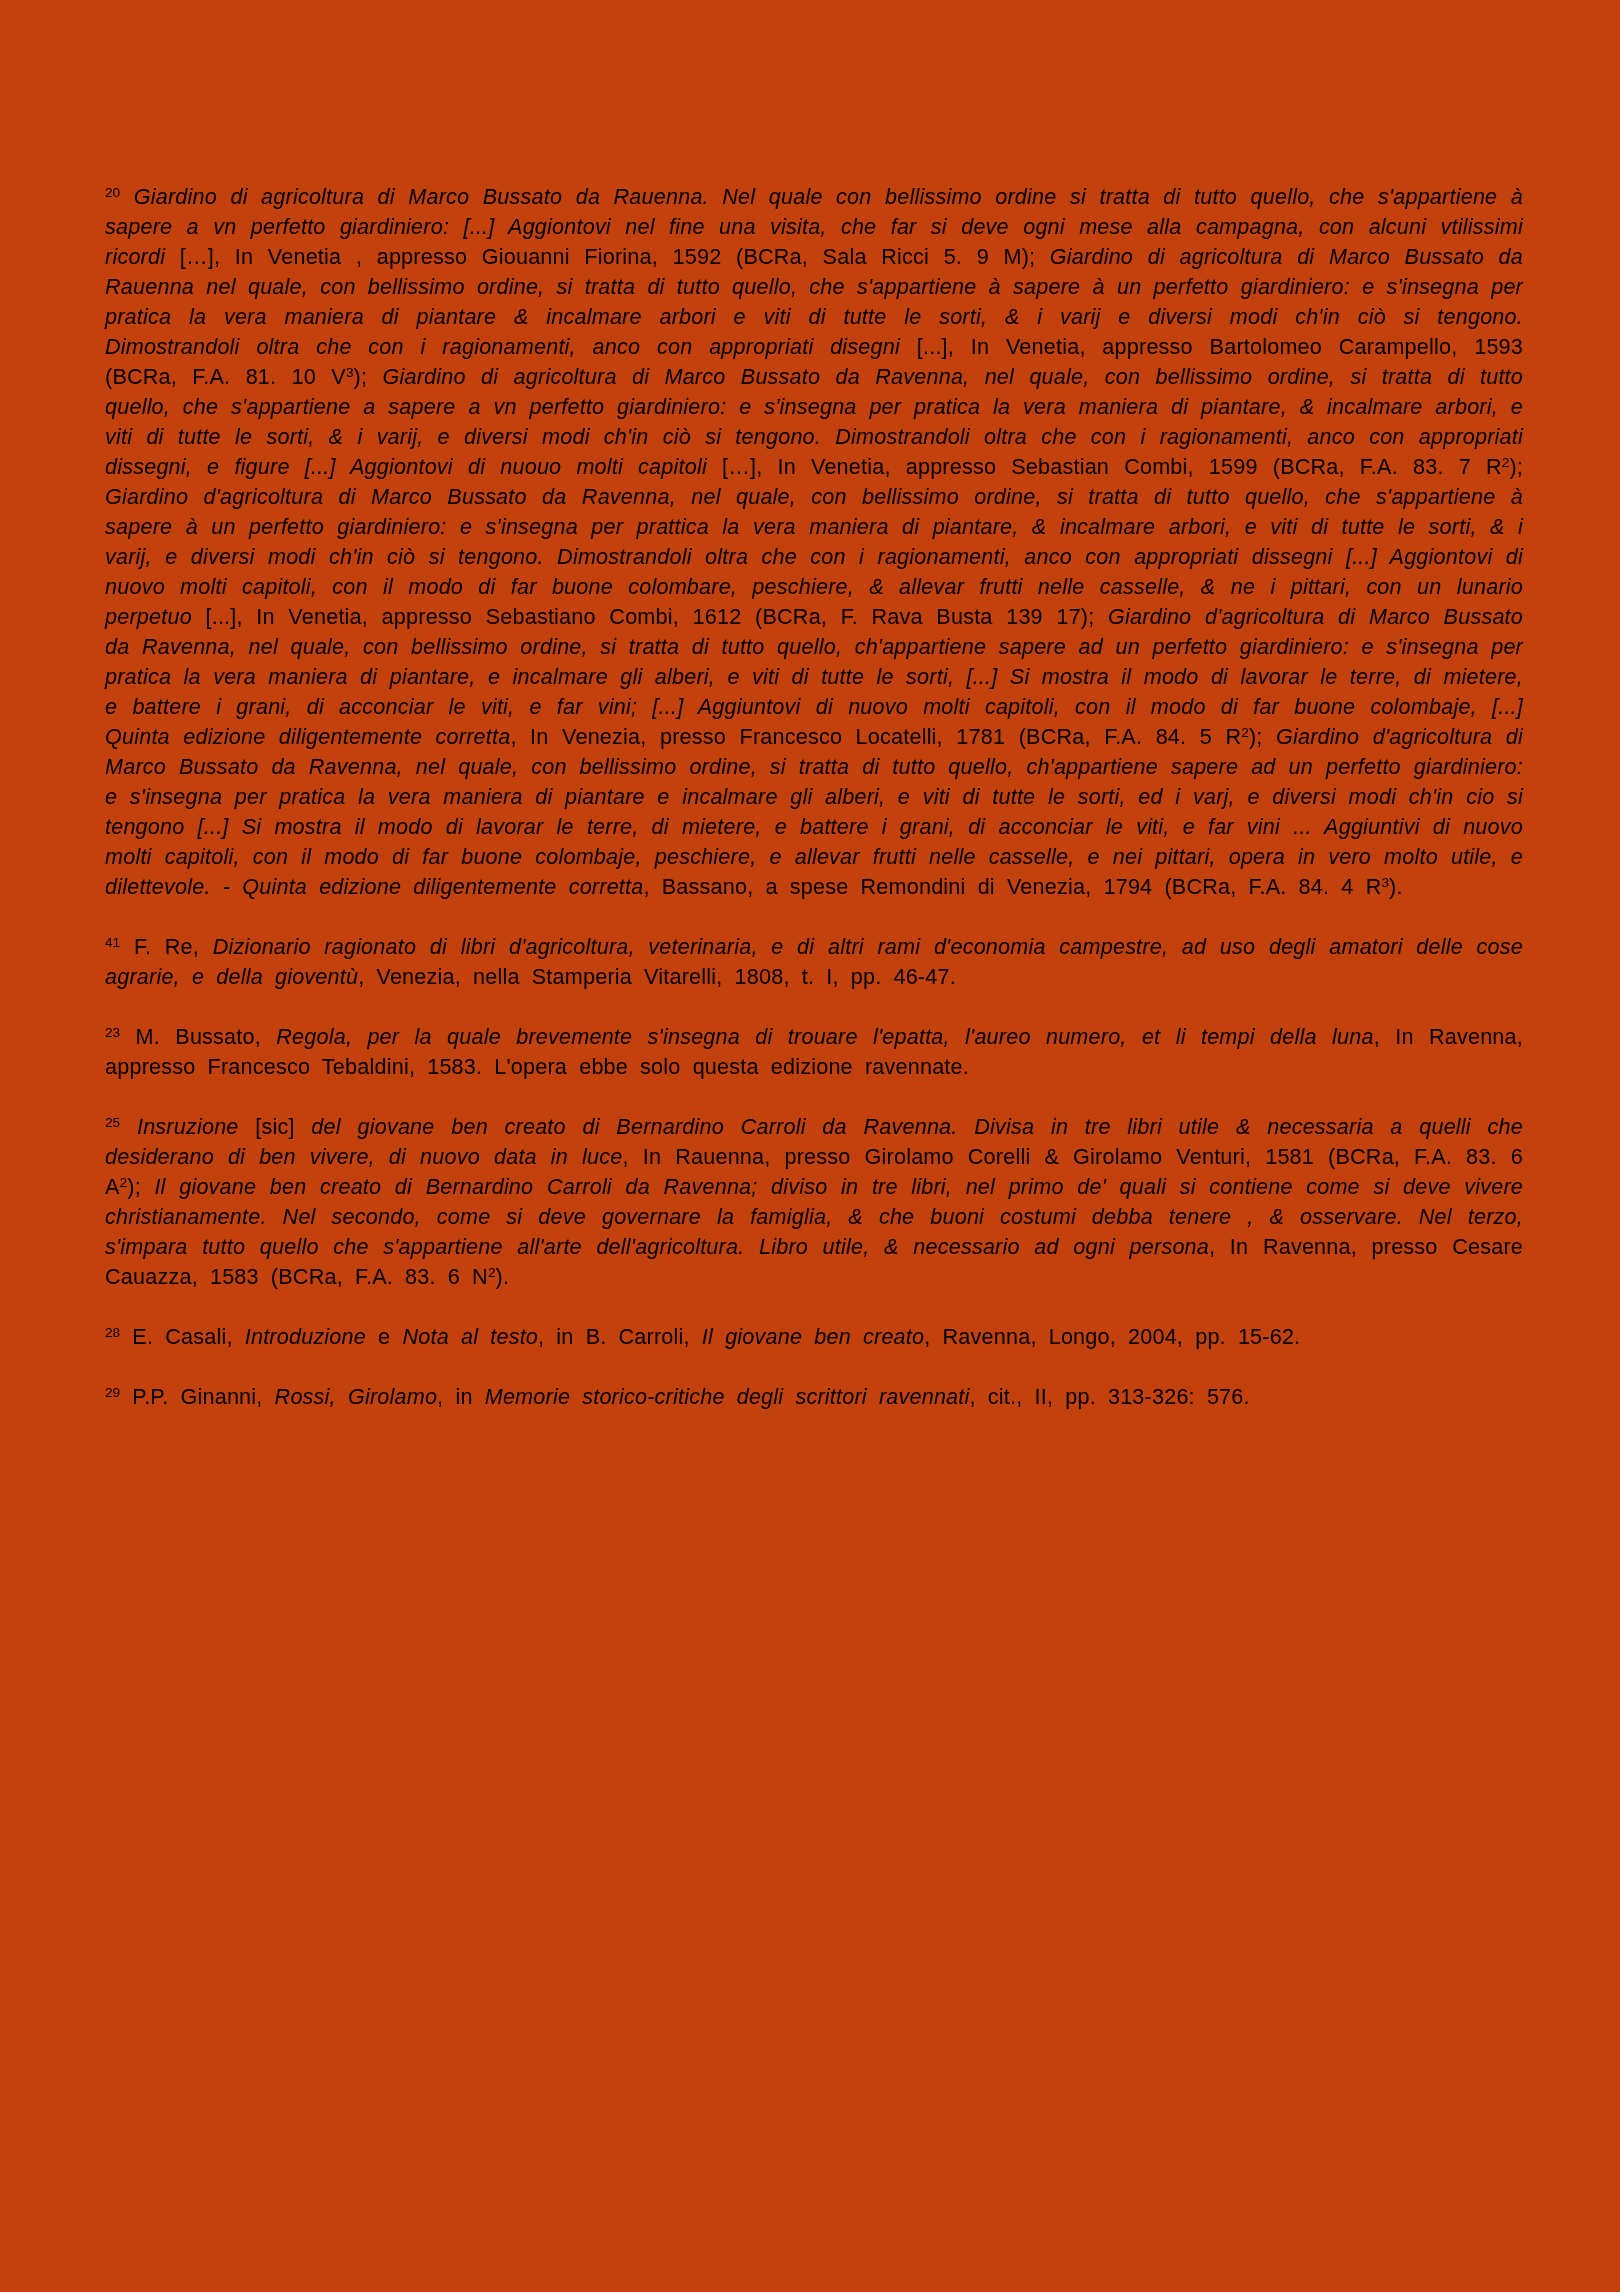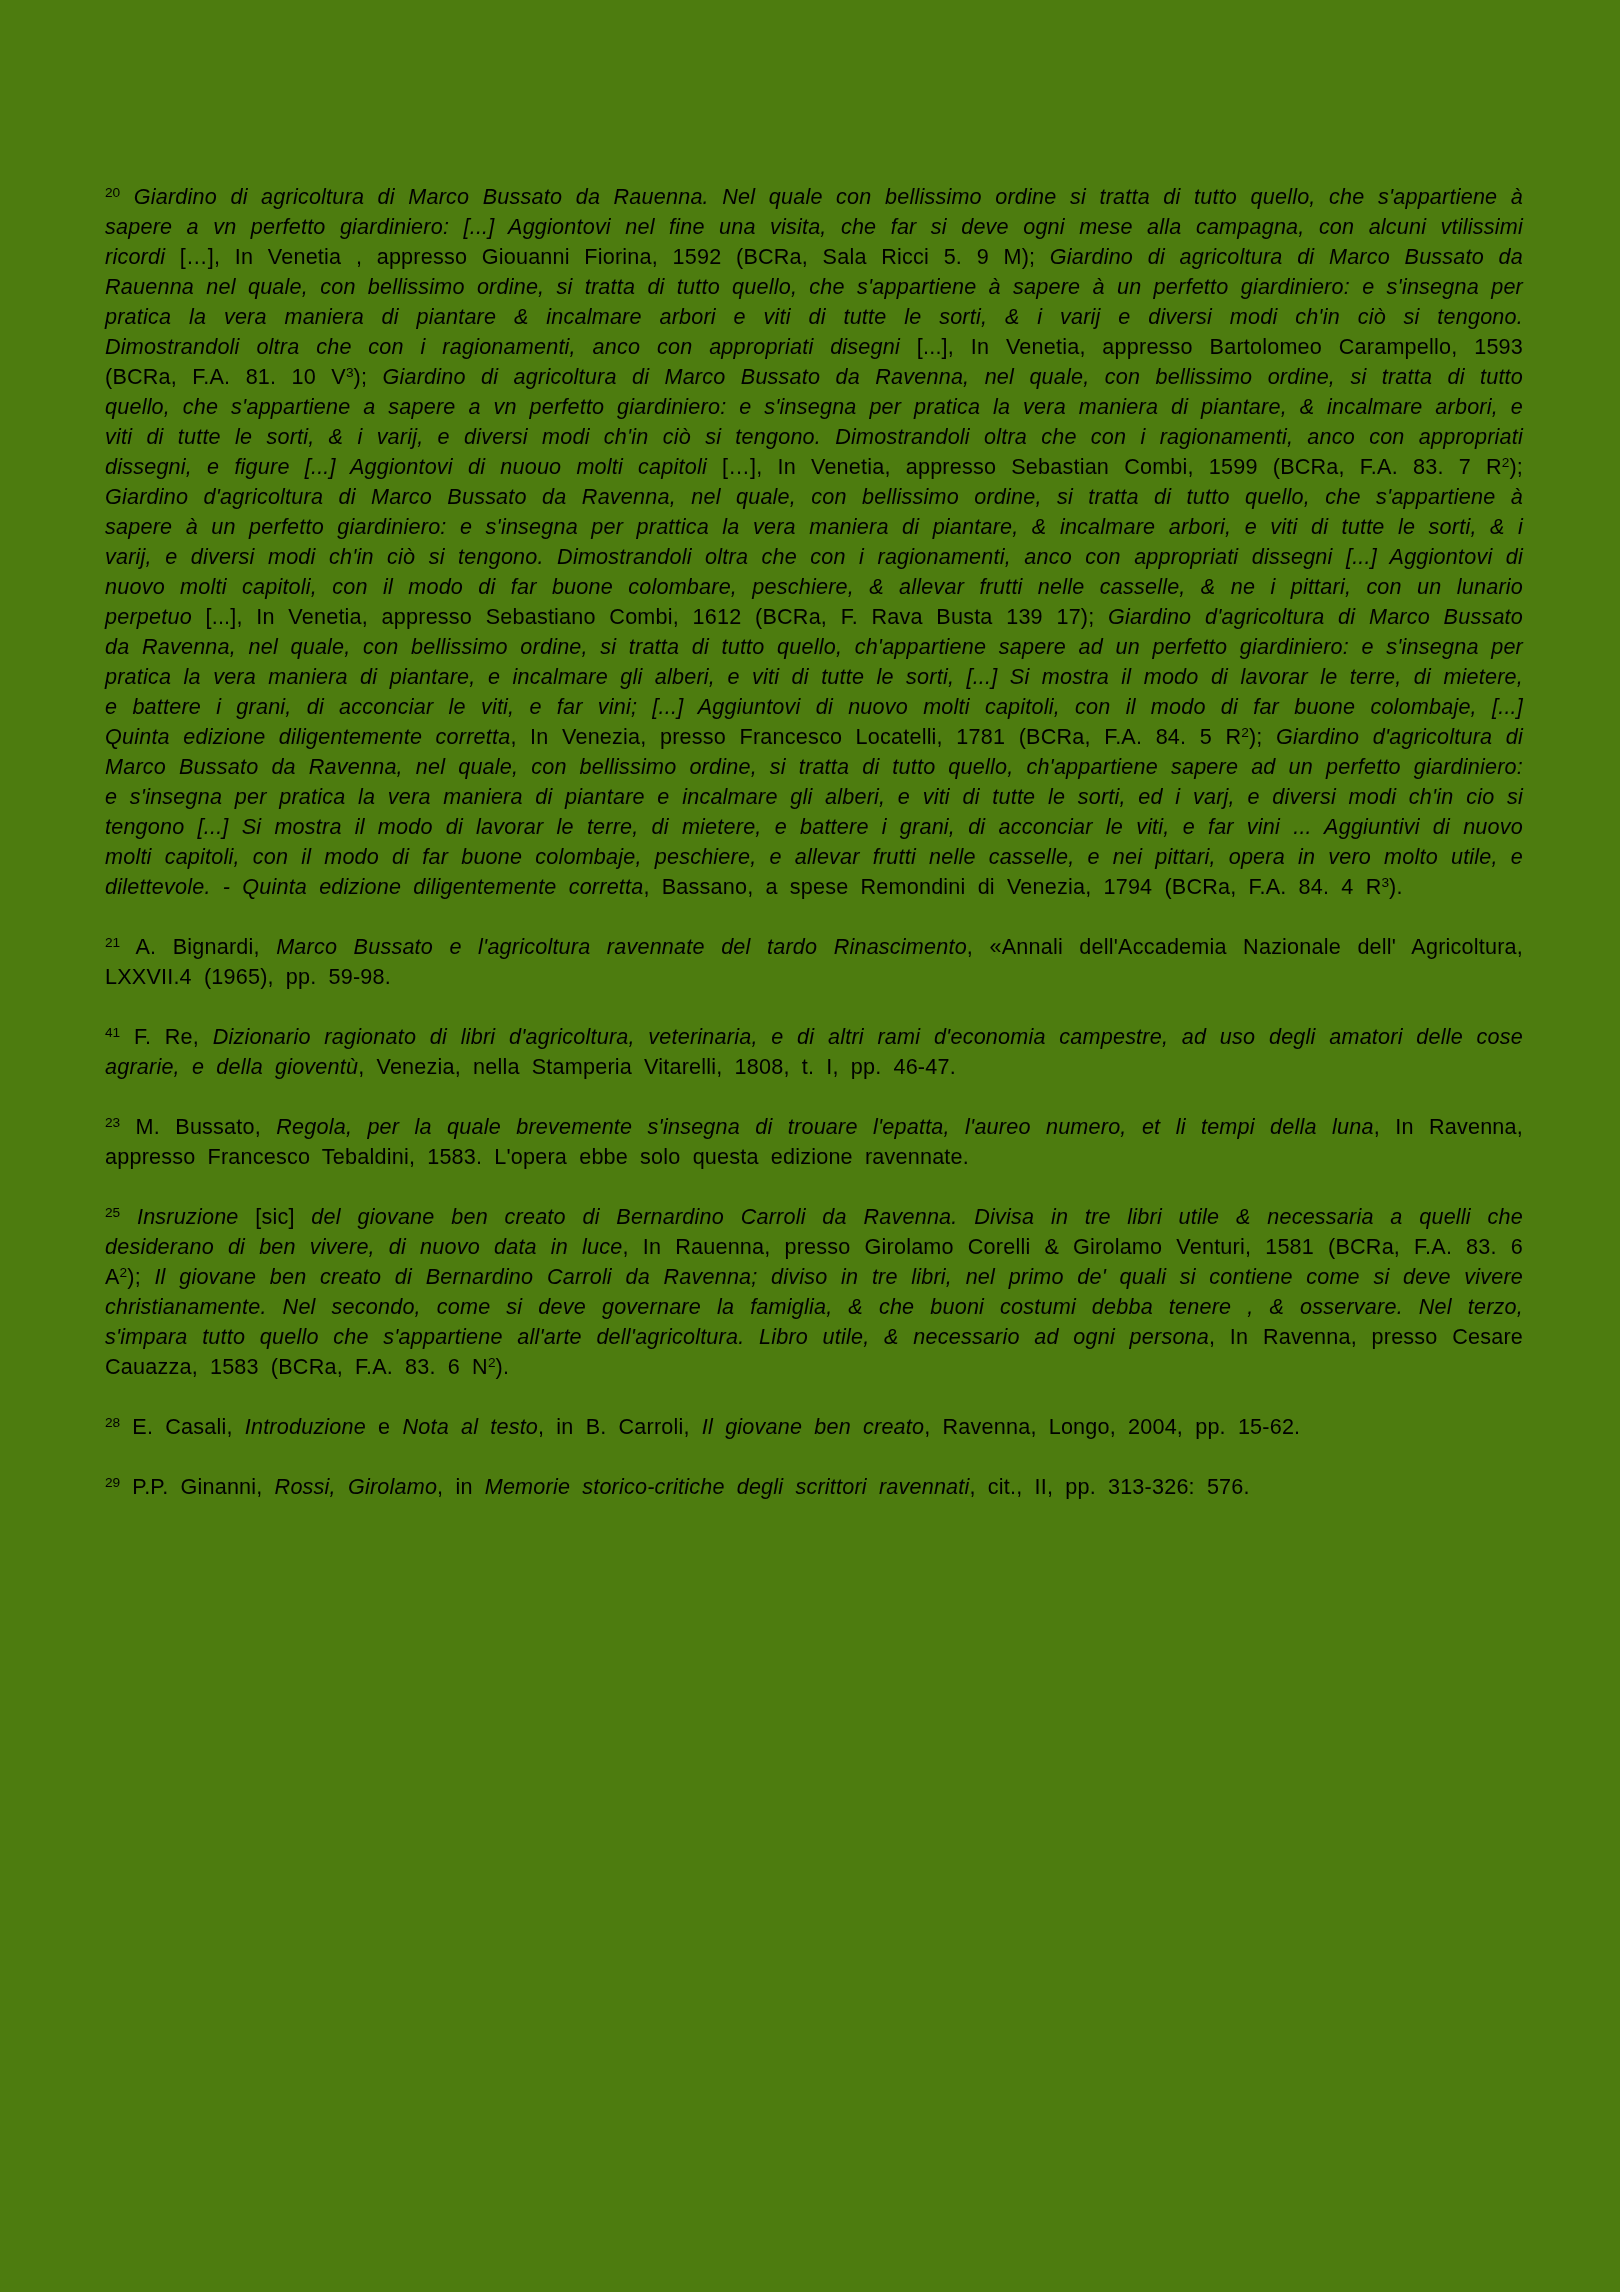--- a/index.html
+++ b/index.html
@@ -4,21 +4,21 @@
 <style>
   html, body {
     margin: 0;
     padding: 0;
     background: #ffffff;
   }
   .page {
     position: relative;
     width: 1620px;
     height: 2293px;
-    background: #4d7c0f;
+    background: #c2410c;
     color: #000000;
     font-family: "Liberation Sans", sans-serif;
     overflow: hidden;
   }
   .notes {
     position: absolute;
     left: 105px;
     top: 182px;
     width: 1418px;
   }
@@ -41,21 +41,20 @@
     vertical-align: baseline;
     letter-spacing: 0;
   }
 </style>
 </head>
 <body>
 
 <div class="page">
   <div class="notes" id="notes">
       <p class="note"><sup class="num">20</sup> <span class="i">Giardino di agricoltura di Marco Bussato da Rauenna. Nel quale con bellissimo ordine si tratta di tutto quello, che s'appartiene à sapere a vn perfetto giardiniero: [...] Aggiontovi nel fine una visita, che far si deve ogni mese alla campagna, con alcuni vtilissimi ricordi </span><span class="r">[…], In Venetia , appresso Giouanni Fiorina, 1592 (BCRa, Sala Ricci 5. 9 M); </span><span class="i">Giardino di agricoltura di Marco Bussato da Rauenna nel quale, con bellissimo ordine, si tratta di tutto quello, che s'appartiene à sapere à un perfetto giardiniero: e s'insegna per pratica la vera maniera di piantare &amp; incalmare arbori e viti di tutte le sorti, &amp; i varij e diversi modi ch'in ciò si tengono. Dimostrandoli oltra che con i ragionamenti, anco con appropriati disegni </span><span class="r">[...], In Venetia, appresso Bartolomeo Carampello, 1593 (BCRa, F.A. 81. 10 V</span><sup class="s">3</sup><span class="r">); </span><span class="i">Giardino di agricoltura di Marco Bussato da Ravenna, nel quale, con bellissimo ordine, si tratta di tutto quello, che s'appartiene a sapere a vn perfetto giardiniero: e s'insegna per pratica la vera maniera di piantare, &amp; incalmare arbori, e viti di tutte le sorti, &amp; i varij, e diversi modi ch'in ciò si tengono. Dimostrandoli oltra che con i ragionamenti, anco con appropriati dissegni, e figure [...] Aggiontovi di nuouo molti capitoli </span><span class="r">[…], In Venetia, appresso Sebastian Combi, 1599 (BCRa, F.A. 83. 7 R</span><sup class="s">2</sup><span class="r">); </span><span class="i">Giardino d'agricoltura di Marco Bussato da Ravenna, nel quale, con bellissimo ordine, si tratta di tutto quello, che s'appartiene à sapere à un perfetto giardiniero: e s'insegna per prattica la vera maniera di piantare, &amp; incalmare arbori, e viti di tutte le sorti, &amp; i varij, e diversi modi ch'in ciò si tengono. Dimostrandoli oltra che con i ragionamenti, anco con appropriati dissegni [...] Aggiontovi di nuovo molti capitoli, con il modo di far buone colombare, peschiere, &amp; allevar frutti nelle casselle, &amp; ne i pittari, con un lunario perpetuo </span><span class="r">[...], In Venetia, appresso Sebastiano Combi, 1612 (BCRa, F. Rava Busta 139 17); </span><span class="i">Giardino d'agricoltura di Marco Bussato da Ravenna, nel quale, con bellissimo ordine, si tratta di tutto quello, ch'appartiene sapere ad un perfetto giardiniero: e s'insegna per pratica la vera maniera di piantare, e incalmare gli alberi, e viti di tutte le sorti, [...] Si mostra il modo di lavorar le terre, di mietere, e battere i grani, di acconciar le viti, e far vini; [...] Aggiuntovi di nuovo molti capitoli, con il modo di far buone colombaje, [...] Quinta edizione diligentemente corretta</span><span class="r">, In Venezia, presso Francesco Locatelli, 1781 (BCRa, F.A. 84. 5 R</span><sup class="s">2</sup><span class="r">); </span><span class="i">Giardino d'agricoltura di Marco Bussato da Ravenna, nel quale, con bellissimo ordine, si tratta di tutto quello, ch'appartiene sapere ad un perfetto giardiniero: e s'insegna per pratica la vera maniera di piantare e incalmare gli alberi, e viti di tutte le sorti, ed i varj, e diversi modi ch'in cio si tengono [...] Si mostra il modo di lavorar le terre, di mietere, e battere i grani, di acconciar le viti, e far vini ... Aggiuntivi di nuovo molti capitoli, con il modo di far buone colombaje, peschiere, e allevar frutti nelle casselle, e nei pittari, opera in vero molto utile, e dilettevole. - Quinta edizione diligentemente corretta</span><span class="r">, Bassano, a spese Remondini di Venezia, 1794 (BCRa, F.A. 84. 4 R</span><sup class="s">3</sup><span class="r">).</span></p>
-      <p class="note"><sup class="num">21</sup> <span class="r">A. Bignardi, </span><span class="i">Marco Bussato e l'agricoltura ravennate del tardo Rinascimento</span><span class="r">, «Annali dell'Accademia Nazionale dell' Agricoltura, LXXVII.4 (1965), pp. 59-98.</span></p>
       <p class="note"><sup class="num">41</sup> <span class="r">F. Re, </span><span class="i">Dizionario ragionato di libri d'agricoltura, veterinaria, e di altri rami d'economia campestre, ad uso degli amatori delle cose agrarie, e della gioventù</span><span class="r">, Venezia, nella Stamperia Vitarelli, 1808, t. I, pp. 46-47.</span></p>
       <p class="note"><sup class="num">23</sup> <span class="r">M. Bussato, </span><span class="i">Regola, per la quale brevemente s'insegna di trouare l'epatta, l'aureo numero, et li tempi della luna</span><span class="r">, In Ravenna, appresso Francesco Tebaldini, 1583. L'opera ebbe solo questa edizione ravennate.</span></p>
       <p class="note"><sup class="num">25</sup> <span class="i">Insruzione </span><span class="r">[sic] </span><span class="i">del giovane ben creato di Bernardino Carroli da Ravenna. Divisa in tre libri utile &amp; necessaria a quelli che desiderano di ben vivere, di nuovo data in luce</span><span class="r">, In Rauenna, presso Girolamo Corelli &amp; Girolamo Venturi, 1581 (BCRa, F.A. 83. 6 A</span><sup class="s">2</sup><span class="r">); </span><span class="i">Il giovane ben creato di Bernardino Carroli da Ravenna; diviso in tre libri, nel primo de' quali si contiene come si deve vivere christianamente. Nel secondo, come si deve governare la famiglia, &amp; che buoni costumi debba tenere , &amp; osservare. Nel terzo, s'impara tutto quello che s'appartiene all'arte dell'agricoltura. Libro utile, &amp; necessario ad ogni persona</span><span class="r">, In Ravenna, presso Cesare Cauazza, 1583 (BCRa, F.A. 83. 6 N</span><sup class="s">2</sup><span class="r">).</span></p>
       <p class="note"><sup class="num">28</sup> <span class="r">E. Casali, </span><span class="i">Introduzione</span><span class="r"> e </span><span class="i">Nota al testo</span><span class="r">, in B. Carroli, </span><span class="i">Il giovane ben creato</span><span class="r">, Ravenna, Longo, 2004, pp. 15-62.</span></p>
       <p class="note"><sup class="num">29</sup> <span class="r">P.P. Ginanni, </span><span class="i">Rossi, Girolamo</span><span class="r">, in </span><span class="i">Memorie storico-critiche degli scrittori ravennati</span><span class="r">, cit., II, pp. 313-326: 576.</span></p>
     </div>
 </div>
 
 
 </body></html>

